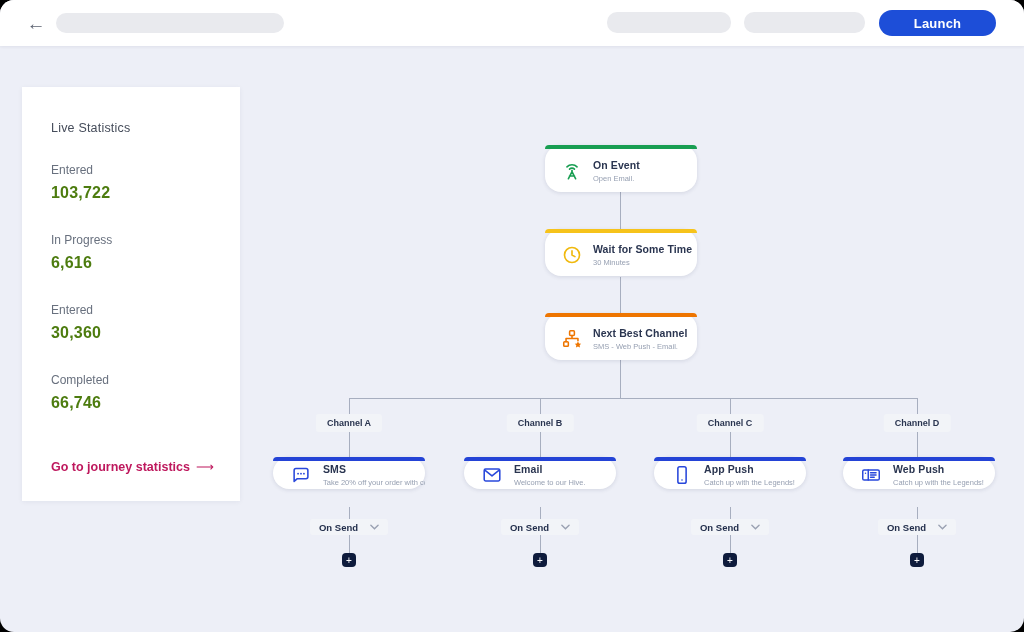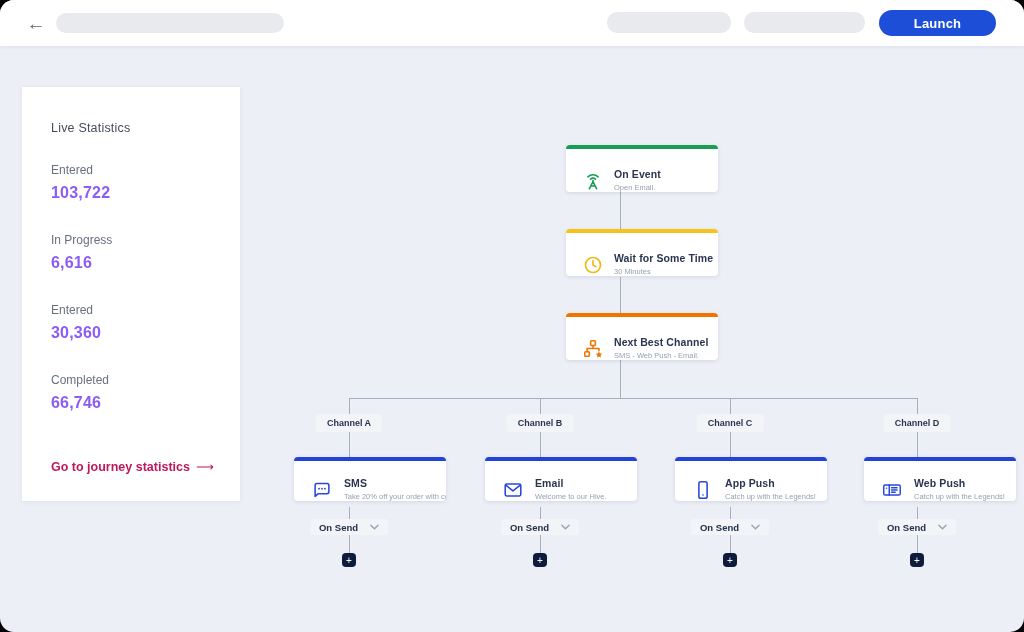--- a/index.html
+++ b/index.html
@@ -14,32 +14,32 @@
   .sk-right1 { left:607px; top:12px; width:124px; height:21px; }
   .sk-right2 { left:744px; top:12px; width:121px; height:21px; }
   .launch-btn { position:absolute; left:879px; top:10px; width:117px; height:26px; border:none; border-radius:13px;
     background:#1d4ed8; color:#fff; font-size:13px; font-weight:700; letter-spacing:.2px; cursor:pointer; font-family:inherit; }
 
   
   .stats-panel { position:absolute; left:22px; top:87px; width:218px; height:414px; background:#fff; box-shadow:0 1px 5px rgba(25,35,70,.06); padding:34px 20px 0 29px; z-index:4; }
   .stats-title { font-size:12.5px; color:#454C5A; margin-bottom:28px; letter-spacing:.2px; }
   .stat-group { margin-bottom:31px; }
   .stat-label { font-size:12px; color:#68707E; margin-bottom:7px; }
-  .stat-value { font-size:16px; font-weight:700; color:#8b5cf6; letter-spacing:.2px; }
+  .stat-value { font-size:16px; font-weight:700; color:#4d7c0f; letter-spacing:.2px; }
   .stats-link { display:inline-block; margin-top:16px; font-size:12.5px; font-weight:600; color:#be185d; text-decoration:none; }
   .stats-link .arrow { margin-left:6px; font-weight:400; }
 
   
   .connectors { position:absolute; left:0; top:0; width:1024px; height:632px; z-index:1; }
   .connectors line { stroke:#A7AEBF; stroke-width:1; }
 
-  .node-card { position:absolute; width:152px; background:#fff; border-radius:4px; box-shadow:0 1px 4px rgba(25,35,70,.12); display:flex; align-items:flex-end; z-index:2; cursor:pointer;margin-left:21px; }
+  .node-card { position:absolute; width:152px; background:#fff; border-radius:16px; box-shadow:0 1px 4px rgba(25,35,70,.12); display:flex; align-items:center; z-index:2; cursor:pointer; }
   .node-card .accent { position:absolute; top:0; left:0; right:0; height:4px; border-radius:4px 4px 0 0; }
   .trunk-card { left:545px; height:47px; }
-  .branch-card { height:44px; }
+  .branch-card { height:32px; }
   .node-icon { flex:0 0 auto; margin:4px 10px 0 16px; display:flex; align-items:center; }
   .node-text { margin-top:4px; min-width:0; }
   .node-title { font-size:10.5px; font-weight:600; color:#2A3550; letter-spacing:.1px; white-space:nowrap; }
   .node-sub { font-size:7.5px; color:#97A0B2; margin-top:3px; white-space:nowrap; overflow:hidden; }
 
   .accent-green  { background:#189E52; }
   .accent-yellow { background:#F6C31B; }
   .accent-orange { background:#EE7500; }
   .accent-blue   { background:#2443D6; }
 

